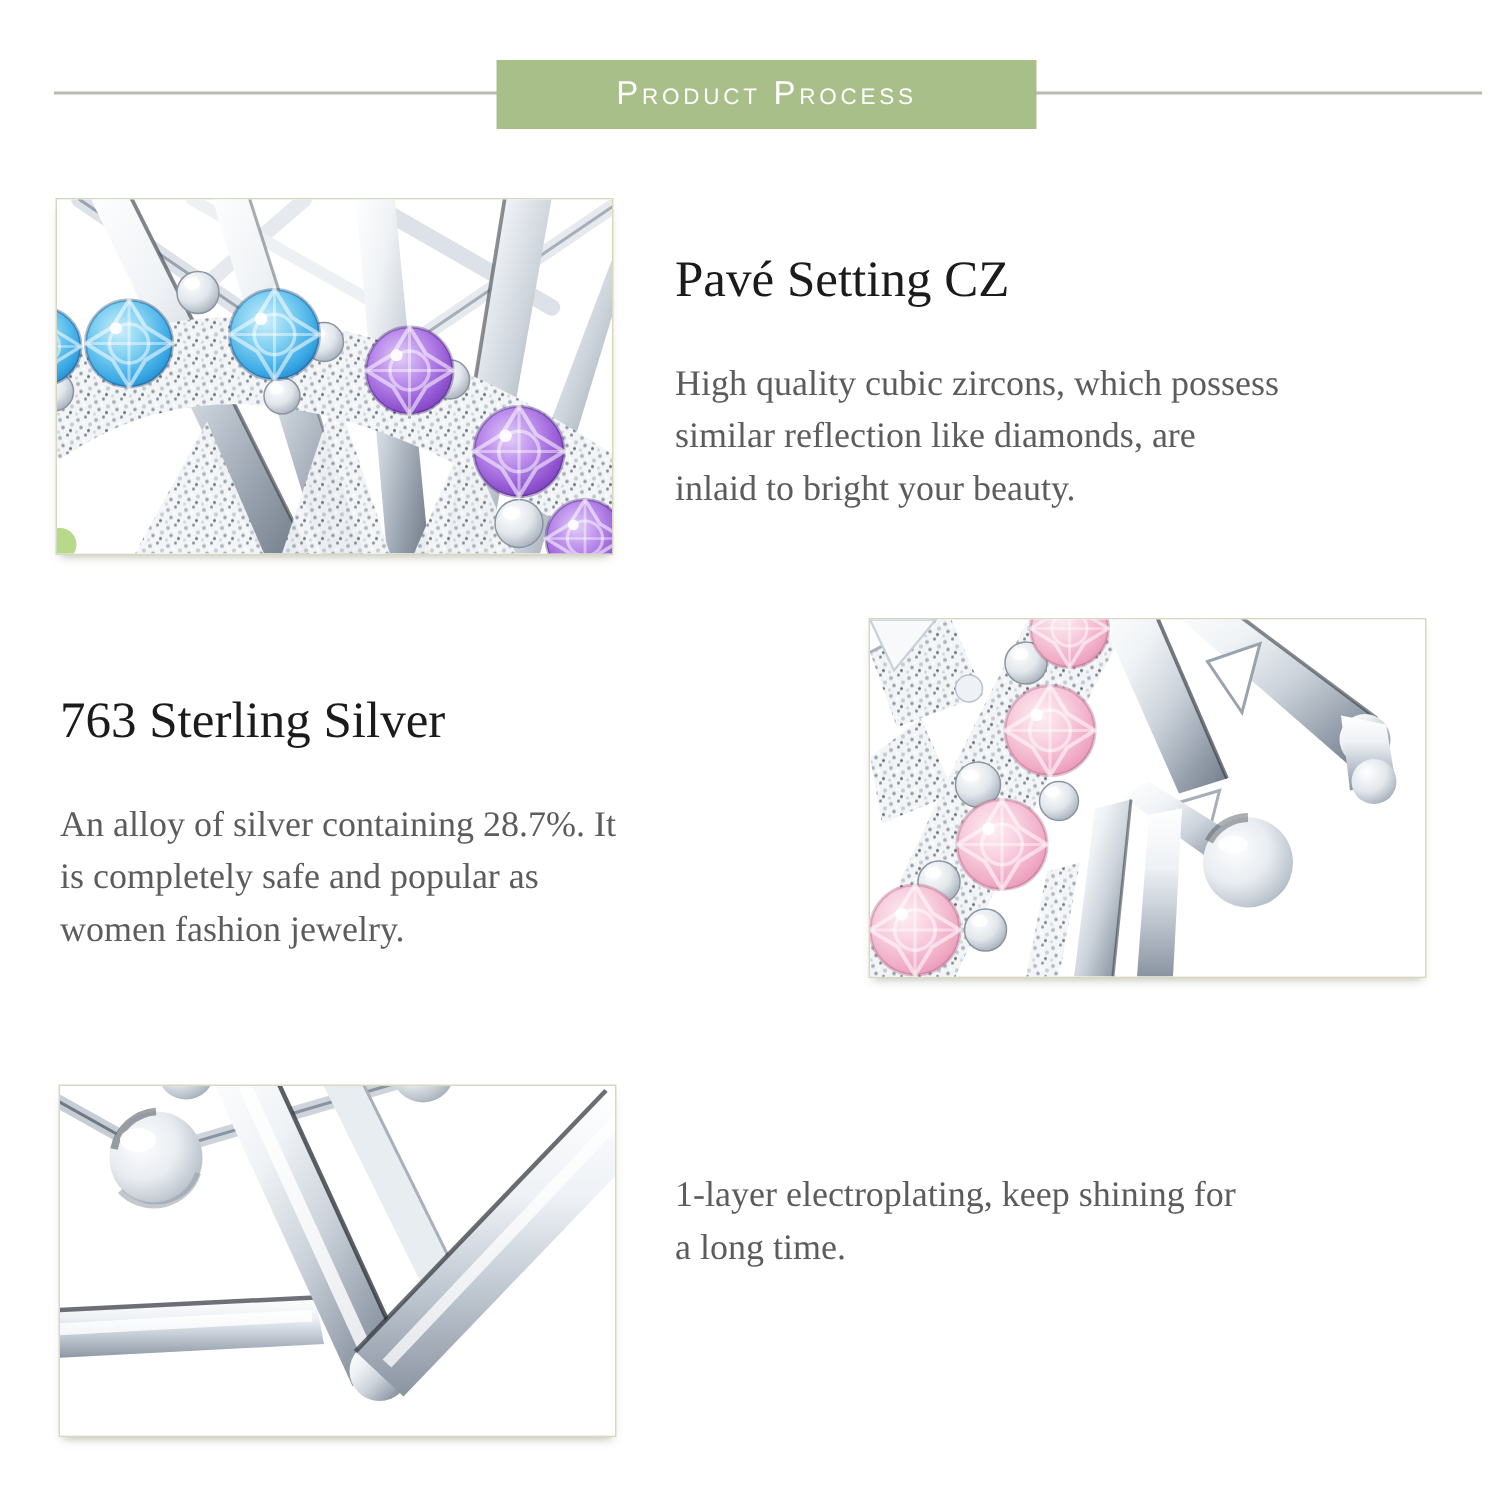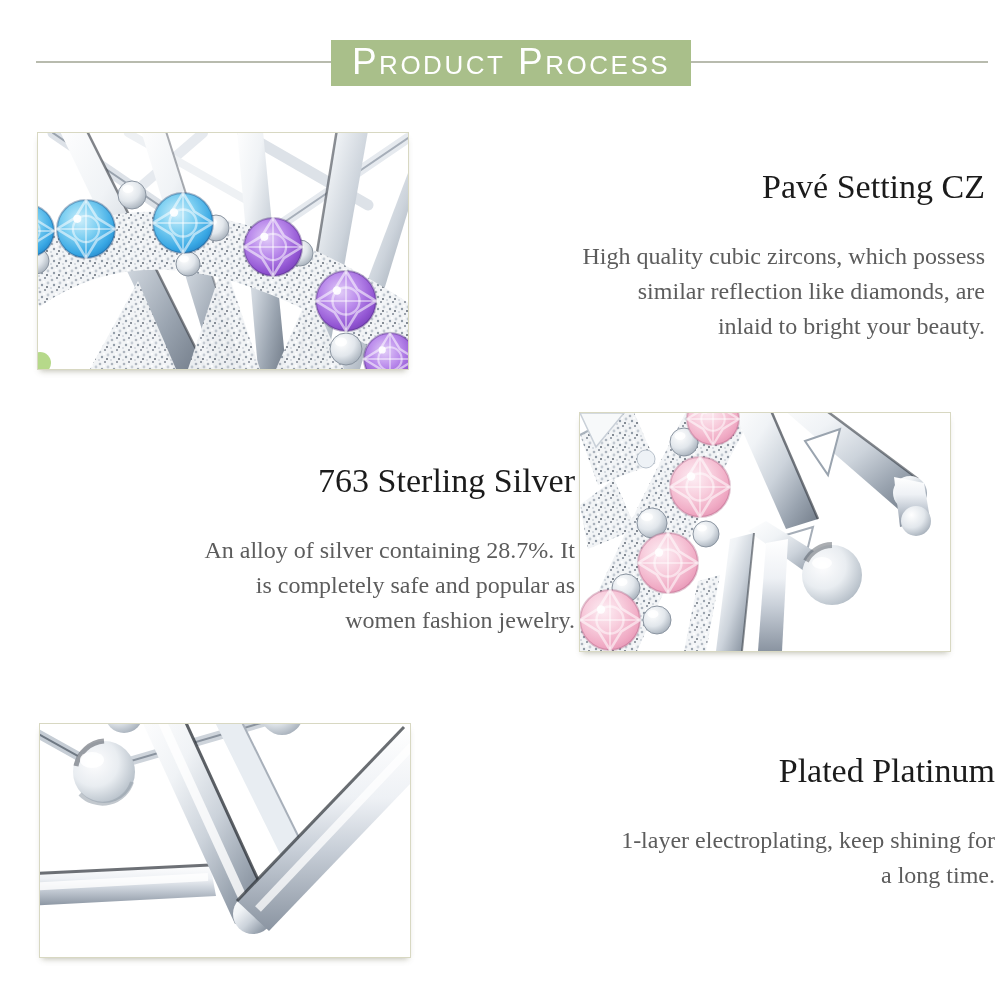--- a/index.html
+++ b/index.html
@@ -17,34 +17,34 @@
   .divider{
     position:absolute;left:36px;top:61px;width:952px;height:2px;
     background:var(--divider_line);
   }
   .banner{
     position:absolute;left:331px;top:40px;width:360px;height:46px;
     background:var(--banner_bg);display:flex;align-items:center;justify-content:center;
   }
   .banner-title{
     font-family:"Liberation Sans",sans-serif;font-variant:small-caps;
-    font-size:37px;letter-spacing:2.5px;color:var(--banner_text);
+    font-size:22px;letter-spacing:2.5px;color:var(--banner_text);
     transform:translateY(-1px);
   }
   
   .photo-frame{
     position:absolute;border:1px solid var(--frame_border);background:#fff;
     box-shadow:0 4px 6px -3px rgba(110,110,85,.45);
   }
   .photo-frame svg{display:block;}
   .frame-1{left:37px;top:132px;width:372px;height:238px;}
   .frame-2{left:579px;top:412px;width:372px;height:240px;}
   .frame-3{left:39px;top:723px;width:372px;height:235px;}
   
-  .section-text{position:absolute;text-align:right;}
+  .section-text{position:absolute;}
   .text-1{left:450px;top:166px;width:535px;}
   .text-2{left:40px;top:460px;width:535px;}
   .text-3{left:450px;top:750px;width:545px;}
   .section-title{
     font-size:34px;font-weight:400;color:var(--title_color);line-height:1.25;
   }
   .section-body{
     margin-top:30px;font-size:24px;line-height:35px;color:var(--body_color);
     white-space:pre-line;
   }
@@ -328,18 +328,17 @@
         <path d="M136,-23 L231,184" stroke="#272c33" stroke-width="3" opacity=".75" fill="none"></path>
         <path d="M116,-16 L211,192" stroke="#ffffff" stroke-width="9" opacity=".8" fill="none"></path>
         <circle cx="213" cy="190" r="20" fill="url(#metalD)"></circle>
         <polygon points="197,177 229,207 396,33 364,3" fill="url(#metalH)"></polygon>
         <path d="M364,3 L197,177" stroke="#2b3036" stroke-width="3" opacity=".7" fill="none"></path>
         <path d="M372,22 L218,185" stroke="#ffffff" stroke-width="8" opacity=".75" fill="none"></path>
       </g>
     </svg>
   </div>
   <div class="section-text text-3">
-    <div class="section-title">Plated Platinum</div>
     <div class="section-body">1-layer electroplating, keep shining for
 a long time.</div>
   </div>
 
 </div>
 
 </body></html>

